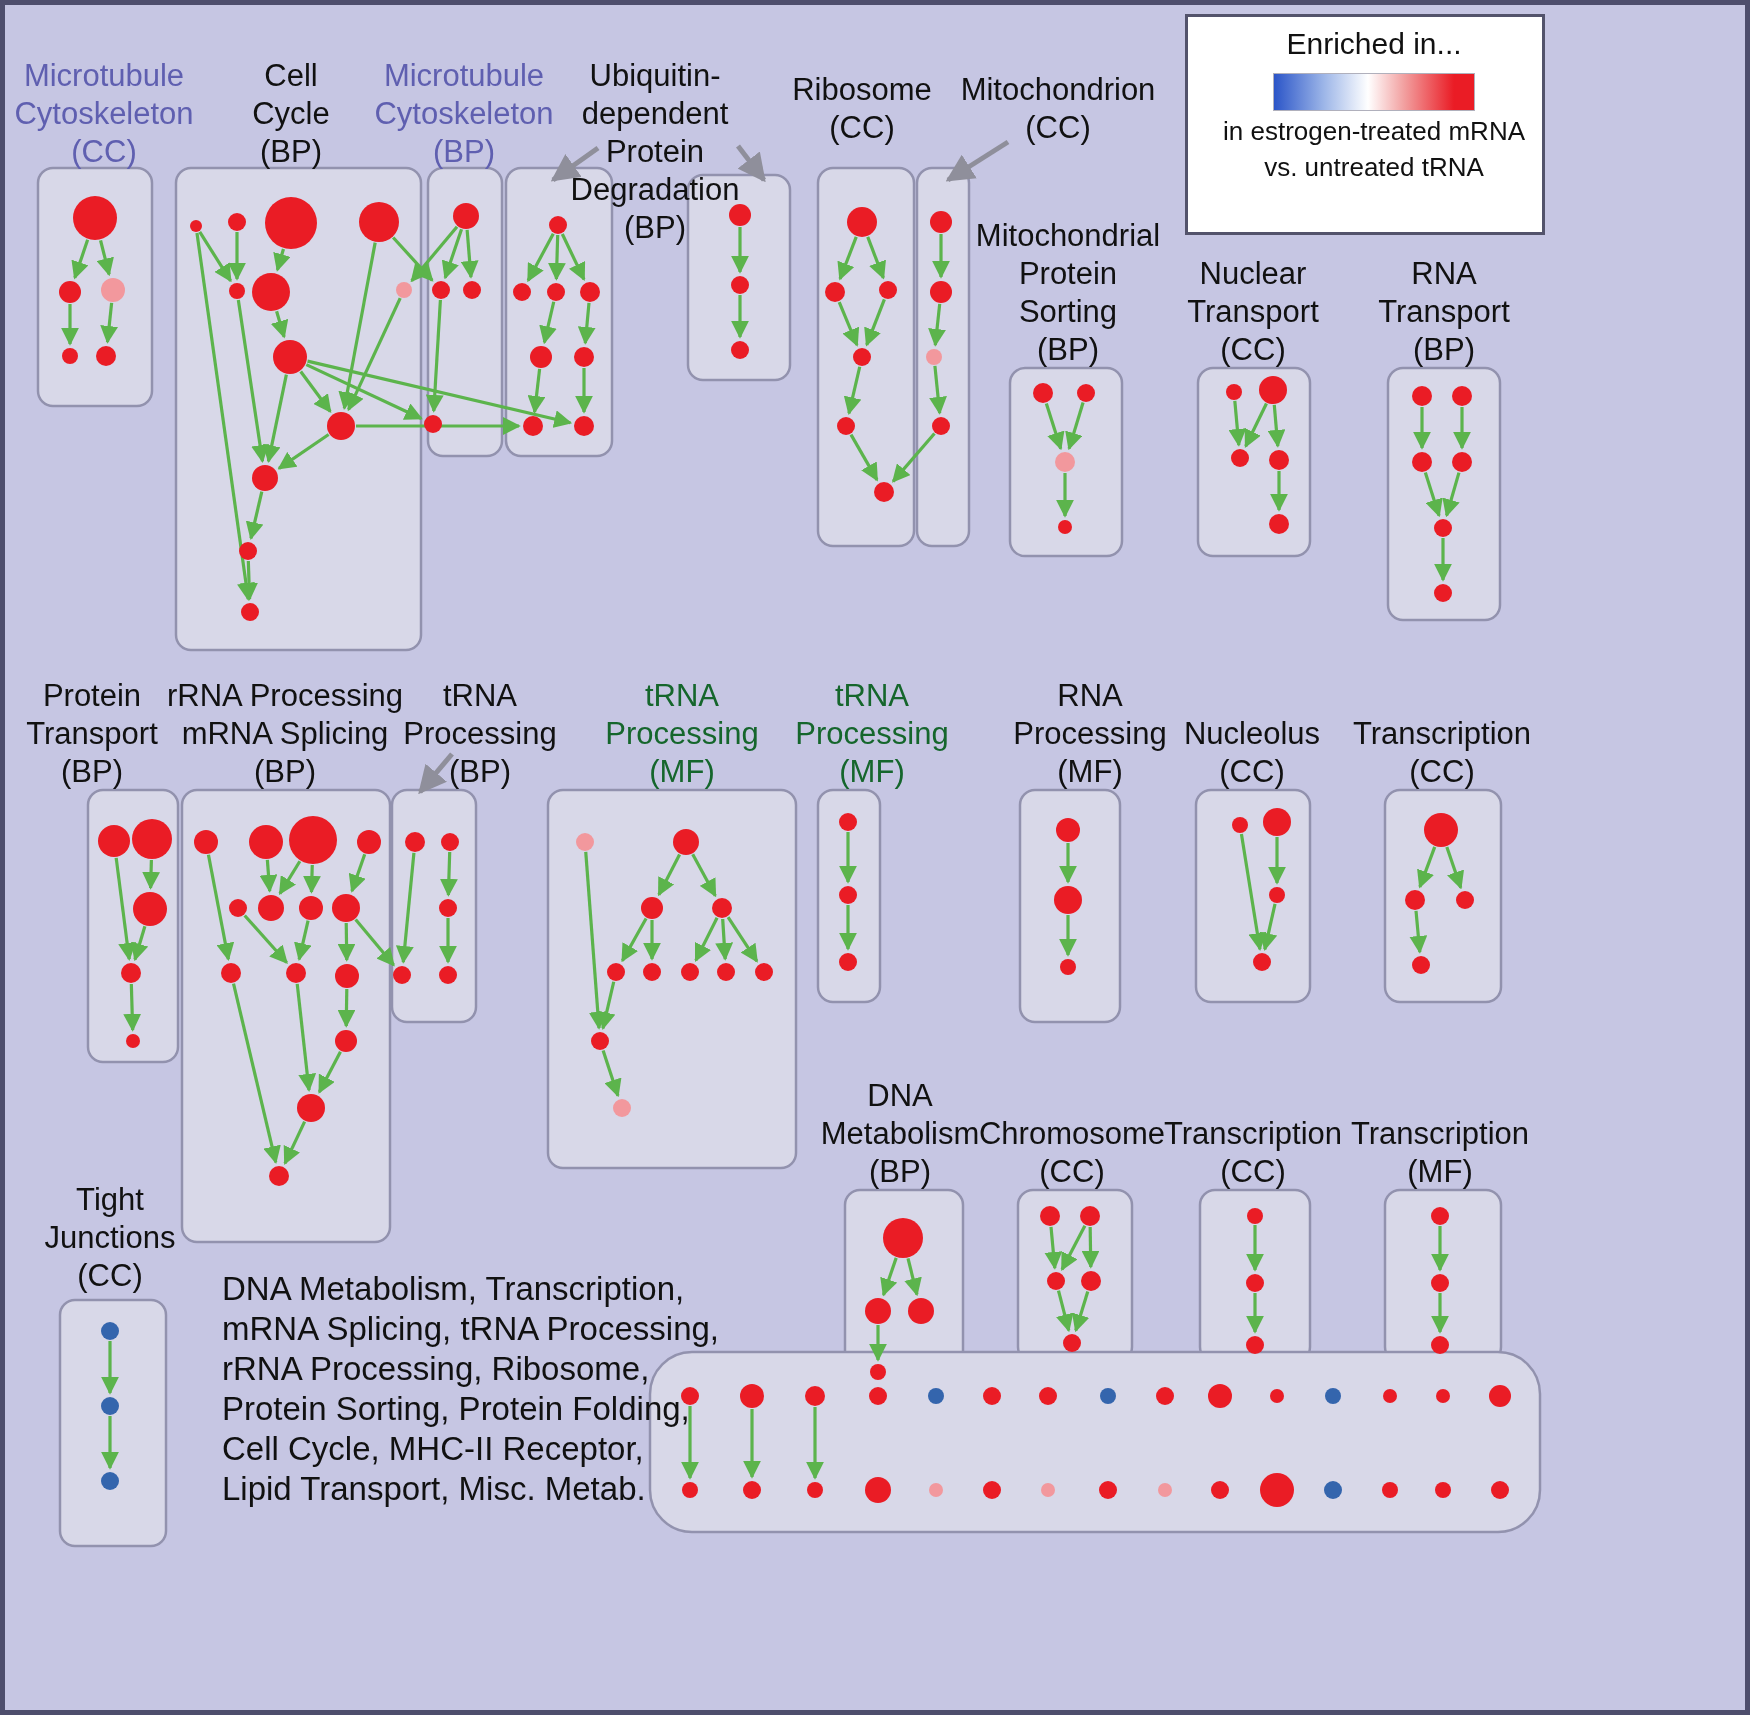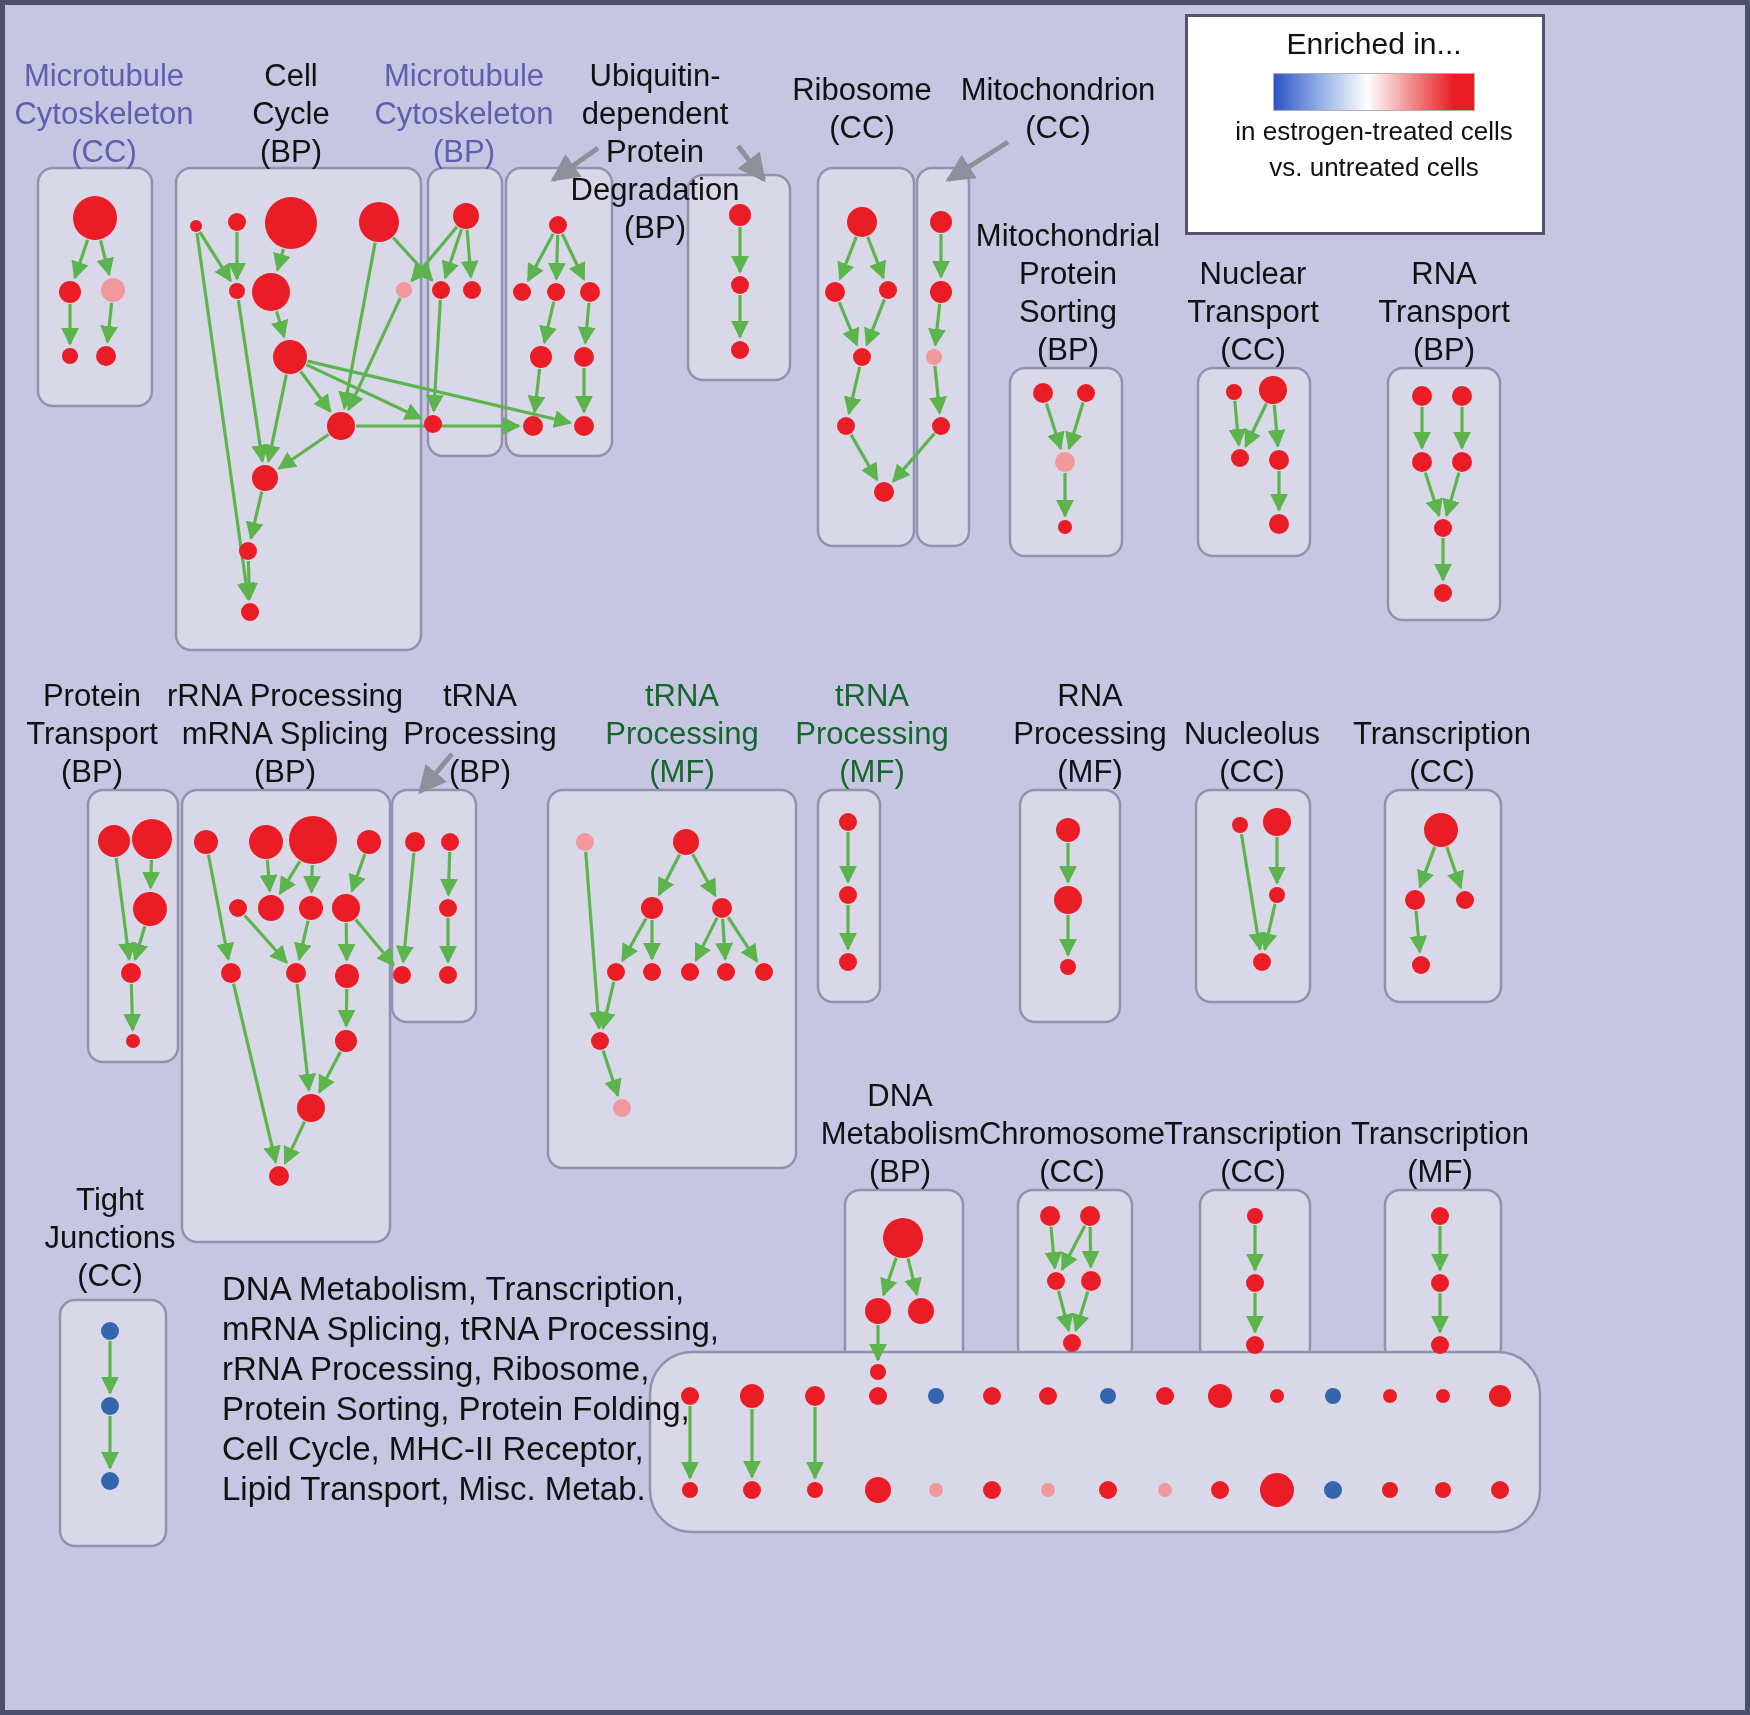--- a/index.html
+++ b/index.html
@@ -354,16 +354,16 @@
         <line x1="598" y1="148" x2="553" y2="180" stroke="#8f8f9b" stroke-width="5" marker-end="url(#arrow-gray)"></line>
         <line x1="738" y1="146" x2="764" y2="180" stroke="#8f8f9b" stroke-width="5" marker-end="url(#arrow-gray)"></line>
         <line x1="1008" y1="142" x2="948" y2="180" stroke="#8f8f9b" stroke-width="5" marker-end="url(#arrow-gray)"></line>
         <line x1="452" y1="754" x2="420" y2="792" stroke="#8f8f9b" stroke-width="5" marker-end="url(#arrow-gray)"></line>
       </g>
     </svg>
 
   <div class="legend" style="left: 1185px; top: 14px; width: 360px; height: 221px;">
     <div class="legend-title">Enriched in...</div>
     <div class="legend-gradient" style="background: linear-gradient(to right, rgb(43, 85, 200) 0%, rgb(157, 182, 232) 25%, rgb(255, 255, 255) 47%, rgb(242, 160, 160) 65%, rgb(234, 28, 37) 90%);"></div>
-    <div class="legend-sub">in estrogen-treated cells</div>
-    <div class="legend-sub">vs. untreated cells</div>
+    <div class="legend-sub">in estrogen-treated mRNA</div>
+    <div class="legend-sub">vs. untreated tRNA</div>
   </div>
 </div>
 
 </body></html>

